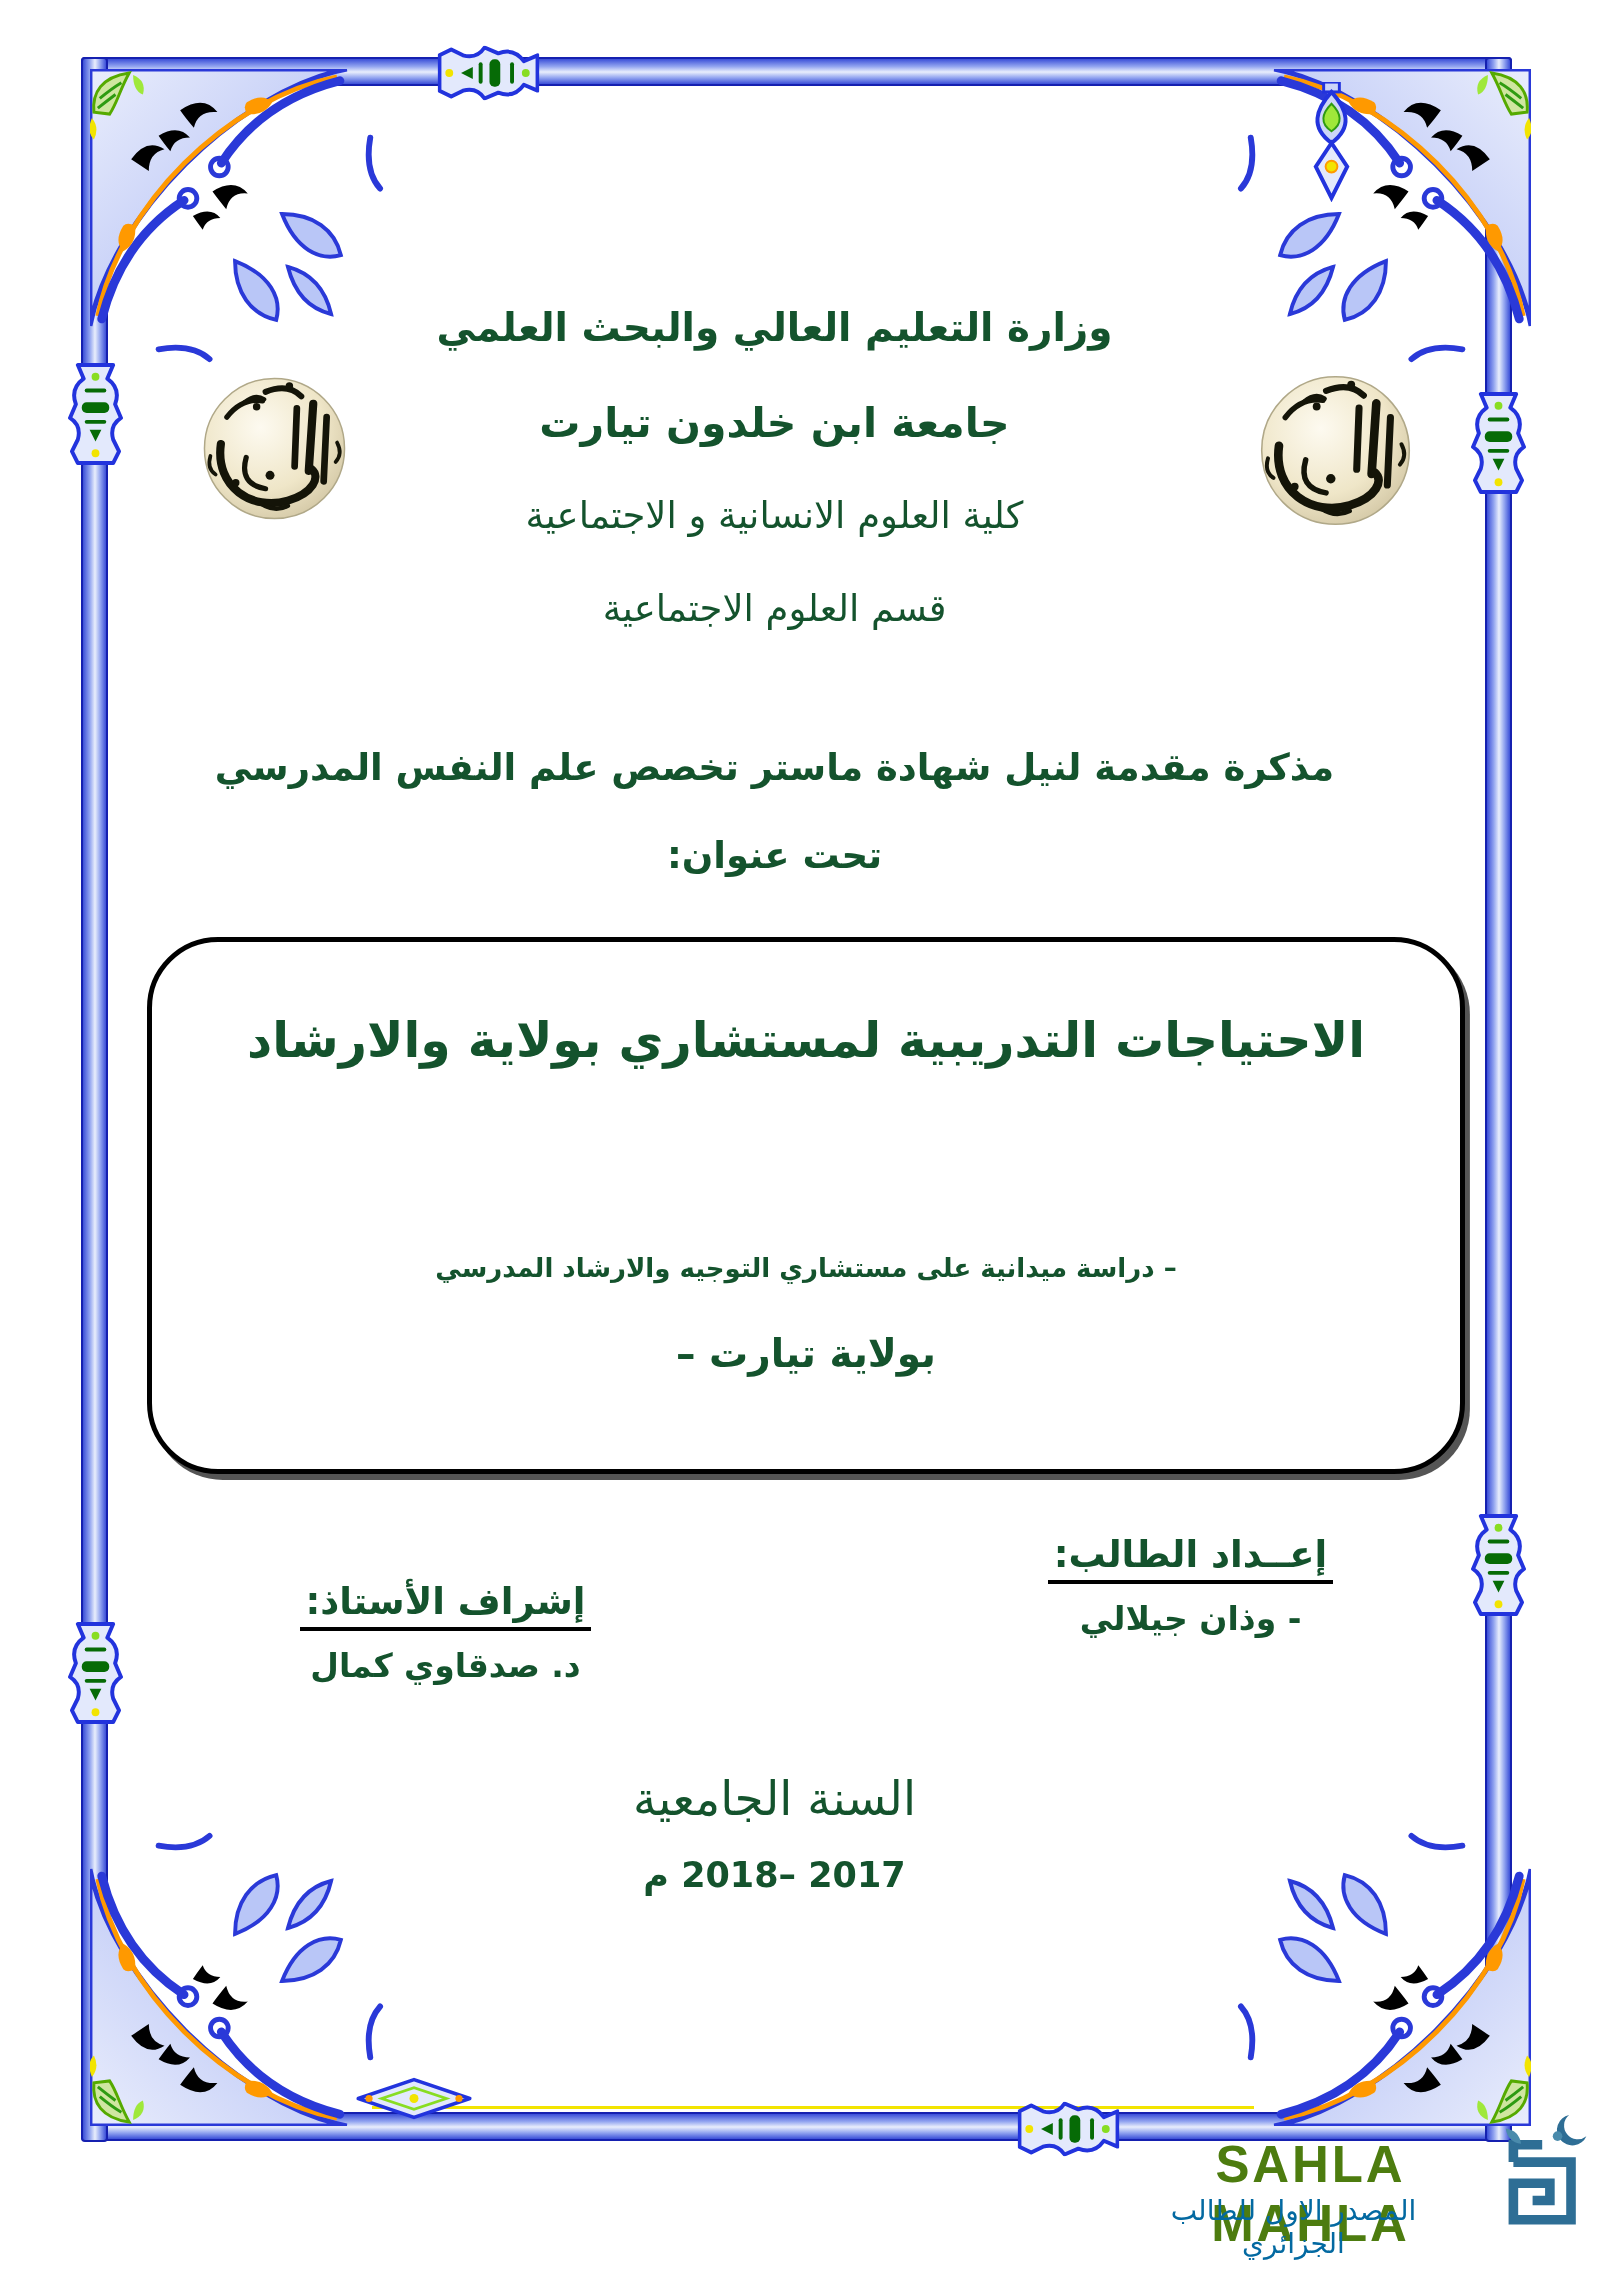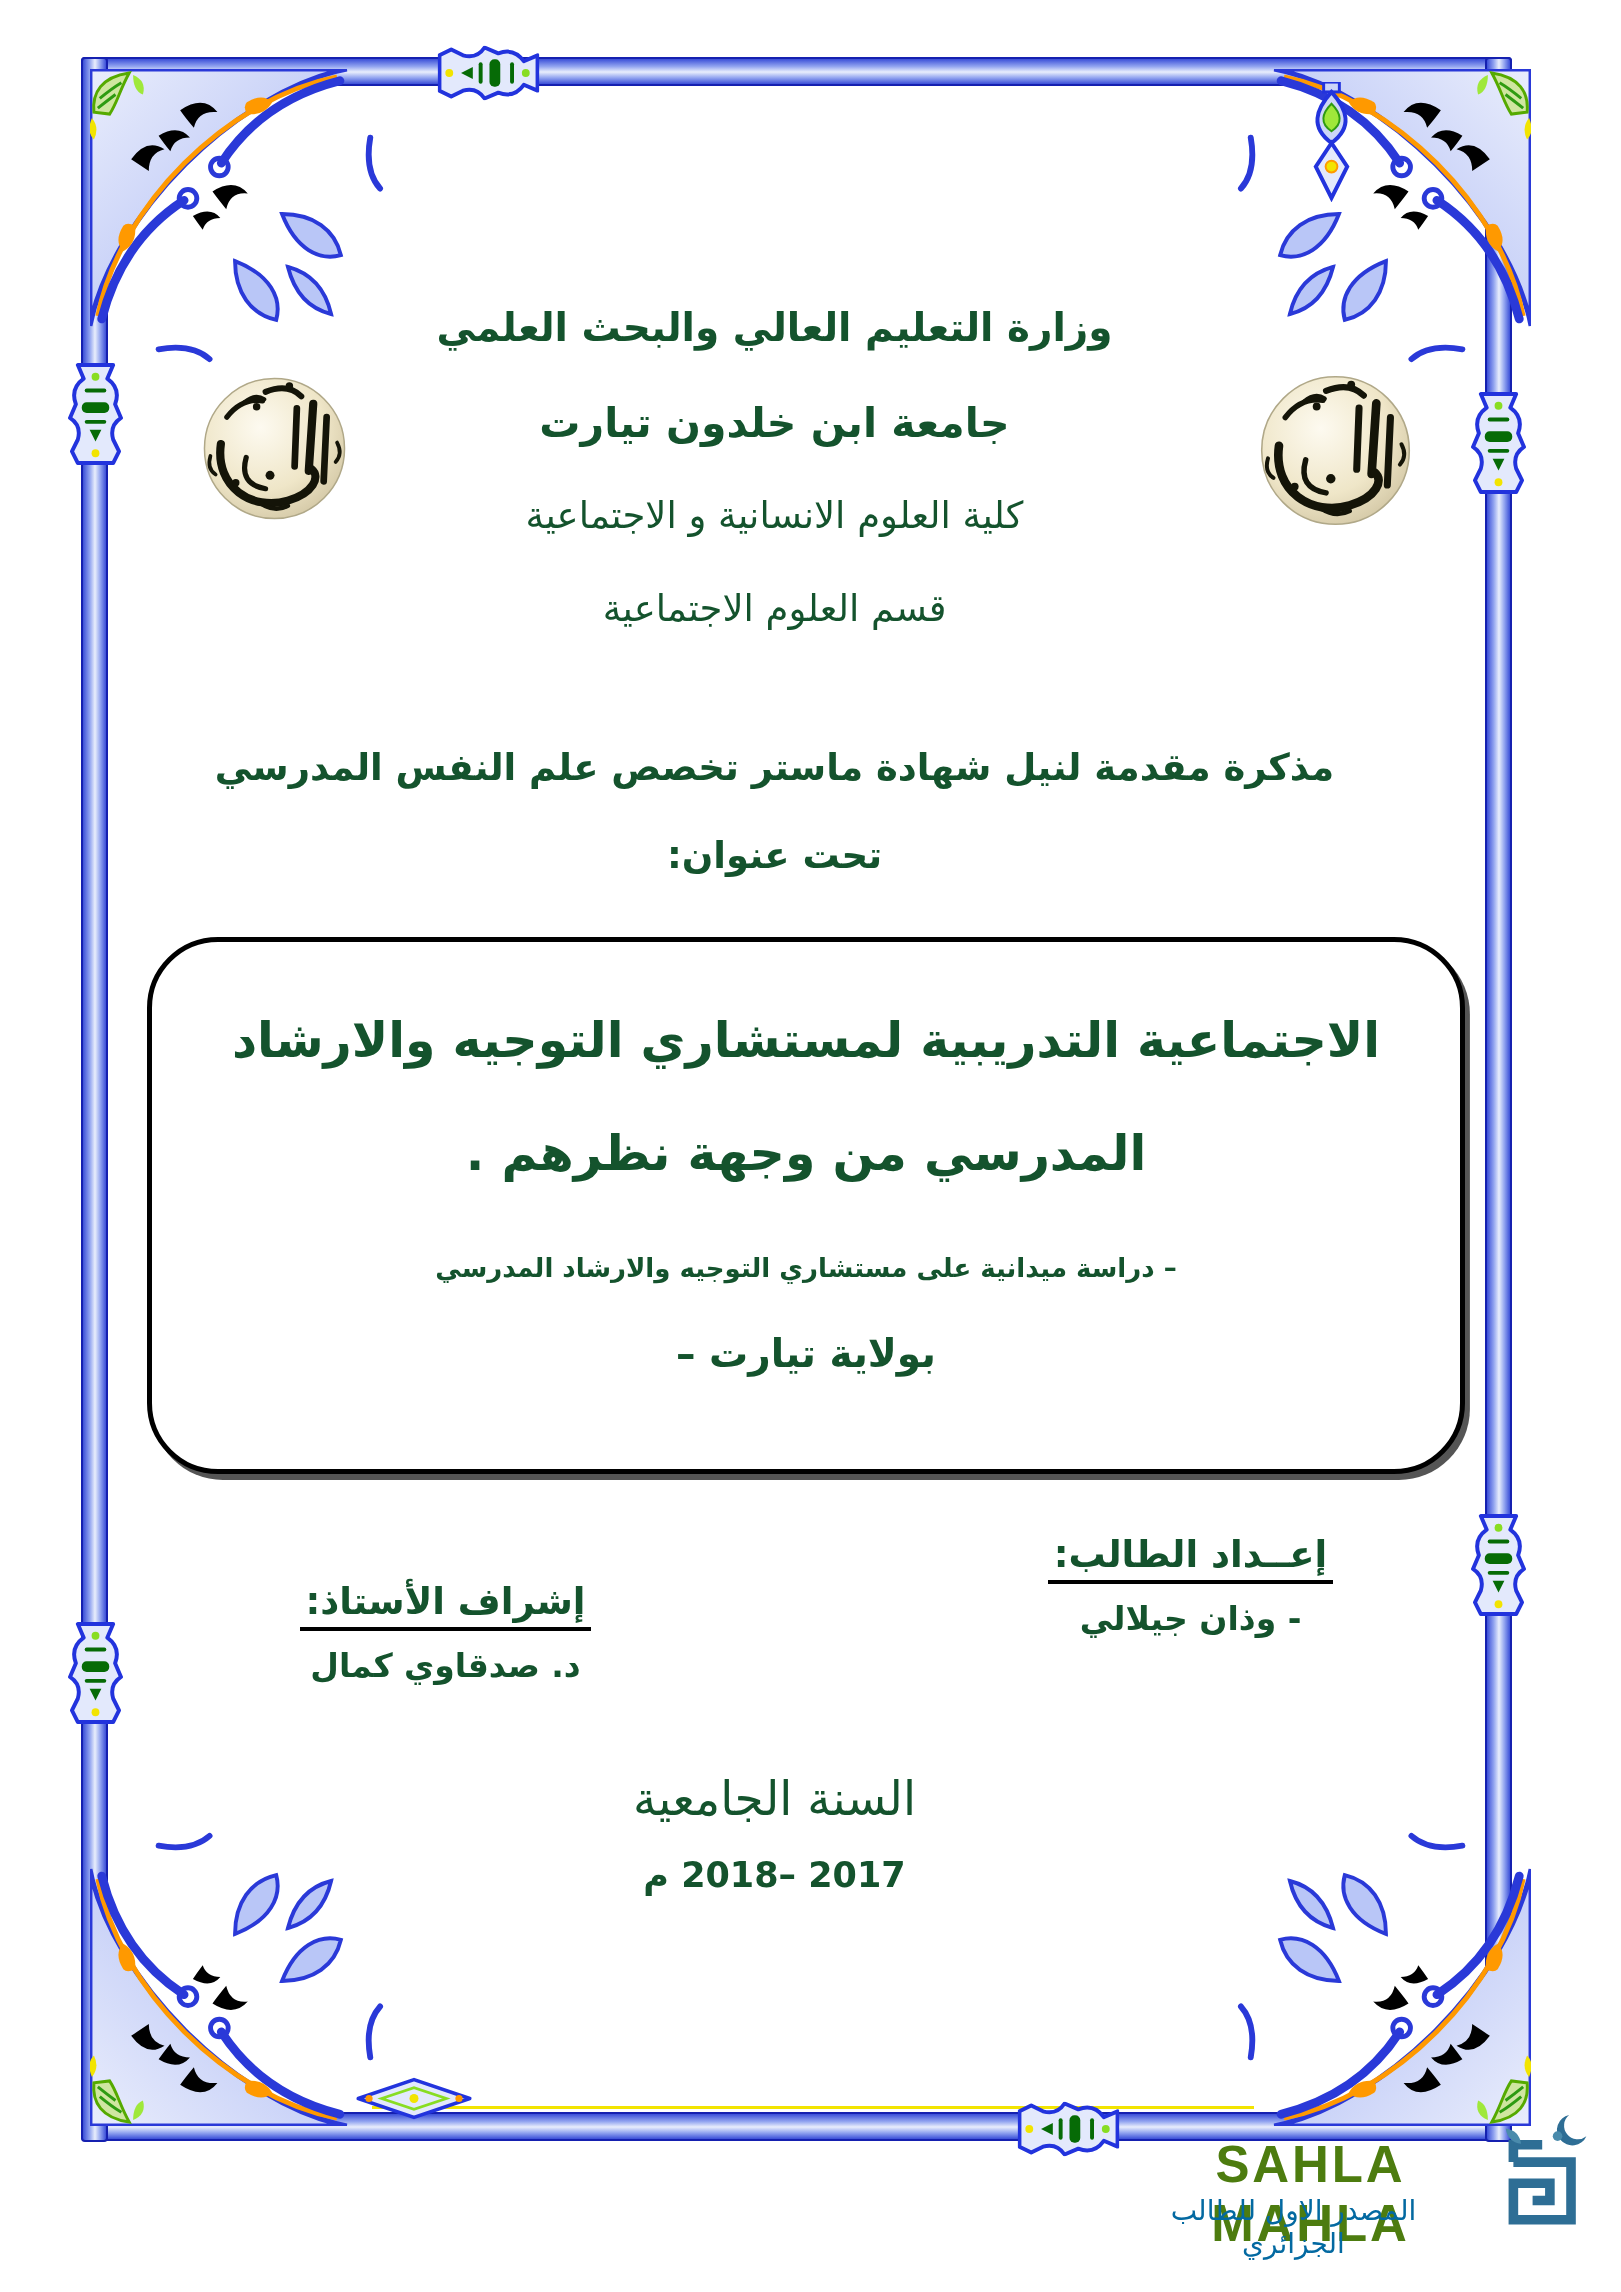--- a/index.html
+++ b/index.html
@@ -202,22 +202,21 @@
 
 <div class="abs txt" style="left:59px;top:306px;width:1431px;font-size:39px;font-weight:bold;">وزارة التعليم العالي والبحث العلمي</div>
 <div class="abs txt" style="left:59px;top:400px;width:1431px;font-size:41px;font-weight:bold;">جامعة ابن خلدون تيارت</div>
 <div class="abs txt" style="left:59px;top:495px;width:1431px;font-size:37px;">كلية العلوم الانسانية و الاجتماعية</div>
 <div class="abs txt" style="left:59px;top:588px;width:1431px;font-size:37px;">قسم العلوم الاجتماعية</div>
 
 <div class="abs txt" style="left:59px;top:747px;width:1431px;font-size:37px;font-weight:bold;">مذكرة مقدمة لنيل شهادة ماستر تخصص علم النفس المدرسي</div>
 <div class="abs txt" style="left:59px;top:835px;width:1431px;font-size:37px;font-weight:bold;">تحت عنوان:</div>
 
 <div class="title-box">
-  <div class="abs txt" style="left:29px;top:71px;width:1250px;font-size:49px;font-weight:bold;">الاجتماعية التدريبية لمستشاري التوجيه والارشاد</div>
-  <div class="abs txt" style="left:29px;top:184px;width:1250px;font-size:49px;font-weight:bold;">المدرسي من وجهة نظرهم .</div>
+  <div class="abs txt" style="left:29px;top:71px;width:1250px;font-size:49px;font-weight:bold;">الاحتياجات التدريبية لمستشاري بولاية والارشاد</div>
   <div class="abs txt" style="left:29px;top:312px;width:1250px;font-size:26px;font-weight:bold;">– دراسة ميدانية على مستشاري التوجيه والارشاد المدرسي</div>
   <div class="abs txt" style="left:29px;top:390px;width:1250px;font-size:39px;font-weight:bold;">بولاية تيارت –</div>
 </div>
 
 <div class="abs txt" style="left:980px;top:1534px;width:421px;">
   <span class="col-head" style="font-size:37px;">إعــداد الطالب:</span>
   <div style="font-size:33px;font-weight:bold;margin-top:15.7px;">- وذان جيلالي</div>
 </div>
 <div class="abs txt" style="left:225px;top:1541px;width:441px;">
   <span class="col-head" style="font-size:37px;margin-top:40px;">إشراف الأستاذ:</span>

